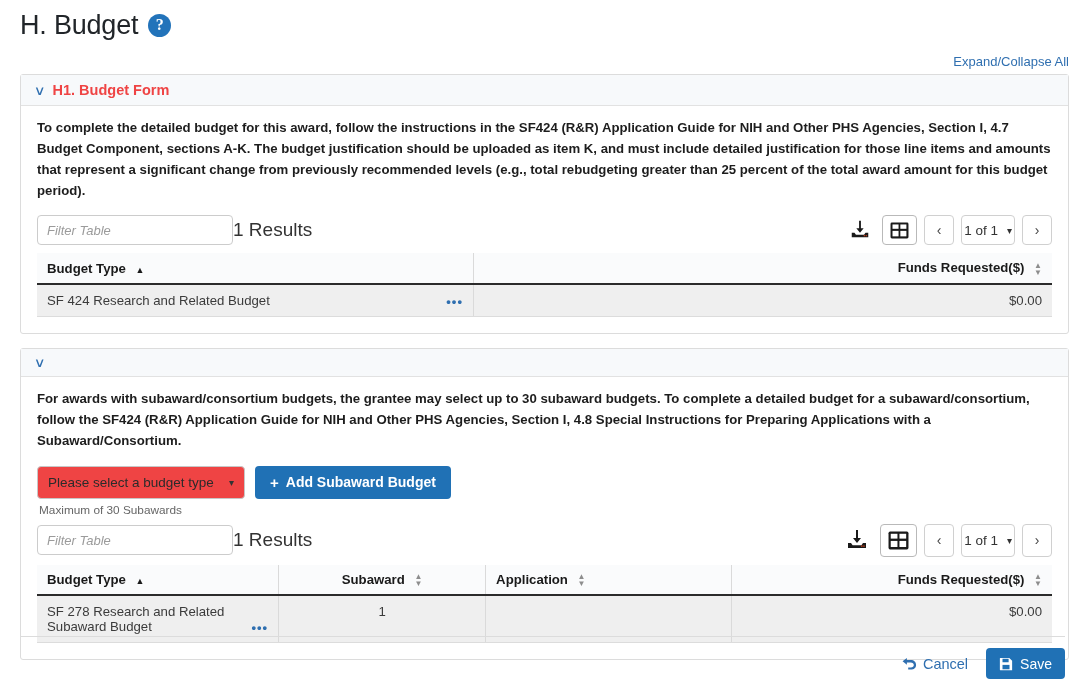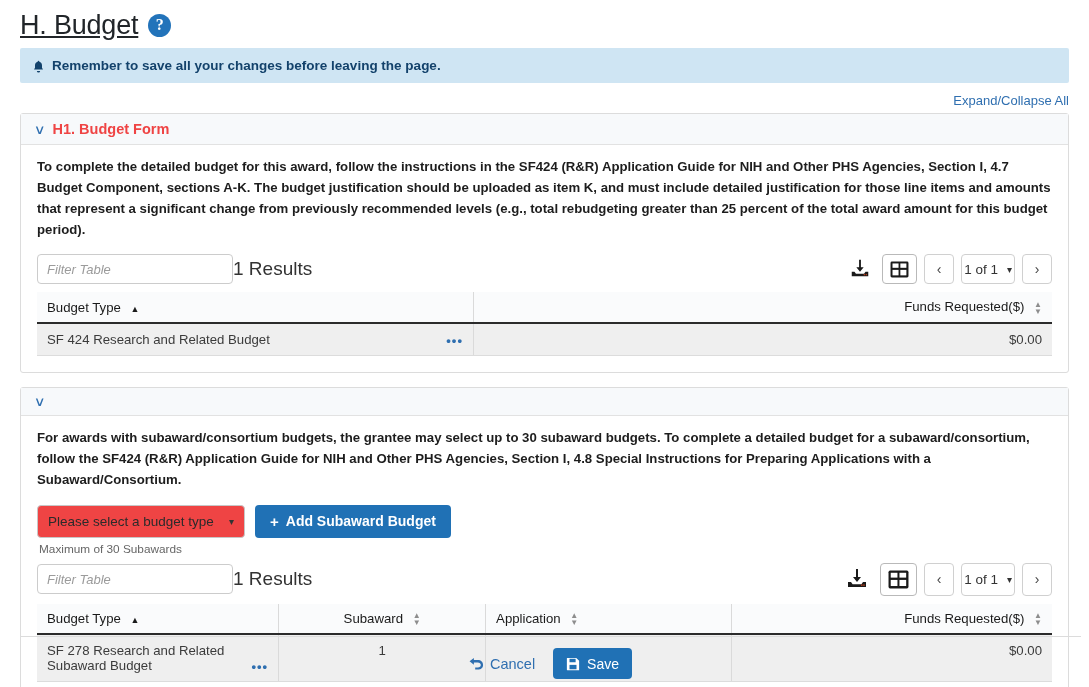--- a/index.html
+++ b/index.html
@@ -15,21 +15,20 @@
 
   
   .page-title-row {
     display: flex; align-items: center; gap: 10px;
     padding: 6px 0 0 20px;
     height: 44px;
   }
   .page-title {
     font-size: 27px; font-weight: 400; color: #212529;
     letter-spacing: -0.2px;
-    text-decoration: underline;
   }
   .help-icon {
     width: 23px; height: 23px; border-radius: 50%;
     background: #2273ba; color: #fff;
     font-size: 16px; font-weight: bold;
     display: flex; align-items: center; justify-content: center;
     line-height: 1; cursor: pointer; flex: none;
     font-family: "Liberation Serif", serif;
   }
 
@@ -119,21 +118,21 @@
   .arrow-g { color: #444; font-size: 14px; line-height: 1; }
   .caret { font-size: 10px; color: #333; }
 
   
   table.dt {
     width: 100%; border-collapse: collapse;
     table-layout: fixed;
   }
   table.dt th {
     text-align: left;
-    font-size: 13.2px; font-weight: normal; color: #1a1a1a;
+    font-size: 13.2px; font-weight: bold; color: #1a1a1a;
     padding: 7px 10px;
     background: #fafbfc;
     border-bottom: 2px solid #2b2b2b;
     border-right: 1px solid #dadada;
     vertical-align: middle;
     white-space: nowrap;
   }
   table.dt th:last-child { border-right: none; }
   table.dt th.right { text-align: right; }
   table.dt th.center { text-align: center; }
@@ -178,24 +177,24 @@
     display: flex; align-items: center; gap: 7px;
     font-family: "Liberation Sans", sans-serif;
   }
   .plus { font-size: 15px; font-weight: bold; line-height: 1; }
   .max-note {
     font-size: 11.8px; color: #666; margin: 4px 0 7px 2px;
   }
 
   
   .footer {
-    position: absolute; left: 20px; right: 8px; bottom: 8px;
+    position: absolute; left: 20px; right: 24px; bottom: 8px;
     border-top: 1px solid #dcdcdc;
     padding-top: 11px;
-    display: flex; justify-content: center; align-items: center; gap: 18px;
+    display: flex; justify-content: flex-end; align-items: center; gap: 18px;
   }
   .cancel-link {
     color: #2f6fb0; font-size: 14.5px; cursor: pointer;
     display: flex; align-items: center; gap: 6px;
   }
   .btn-save {
     background: #2071b5; color: #fff; border: none; border-radius: 4px;
     height: 31px; padding: 0 13px;
     font-size: 14px; cursor: pointer;
     display: flex; align-items: center; gap: 7px;
@@ -206,28 +205,20 @@
 </head>
 <body>
 
 <div class="page">
 
   <div class="page-title-row">
     <span class="page-title">H. Budget</span>
     <span class="help-icon">?</span>
   </div>
 
-  <div class="alert">
-    <span class="bell">
-      <svg width="13" height="14" viewBox="0 0 16 16" fill="#13426b">
-        <path d="M8 16a2 2 0 0 0 2-2H6a2 2 0 0 0 2 2zM8 1.5a1 1 0 0 1 1 1v.4c2 .4 3.3 2.1 3.3 4.2v3l1.2 2.1H2.5L3.7 10V7.1c0-2.1 1.3-3.8 3.3-4.2v-.4a1 1 0 0 1 1-1z"></path>
-      </svg>
-    </span>
-    <span>Remember to save all your changes before leaving the page.</span>
-  </div>
 
   <div class="expand-row">
     <span class="expand-link">Expand/Collapse All</span>
   </div>
 
   <div class="card">
     <div class="card-header">
       <span class="chev">∨</span>
       <span class="card-title">H1. Budget Form</span>
     </div>

